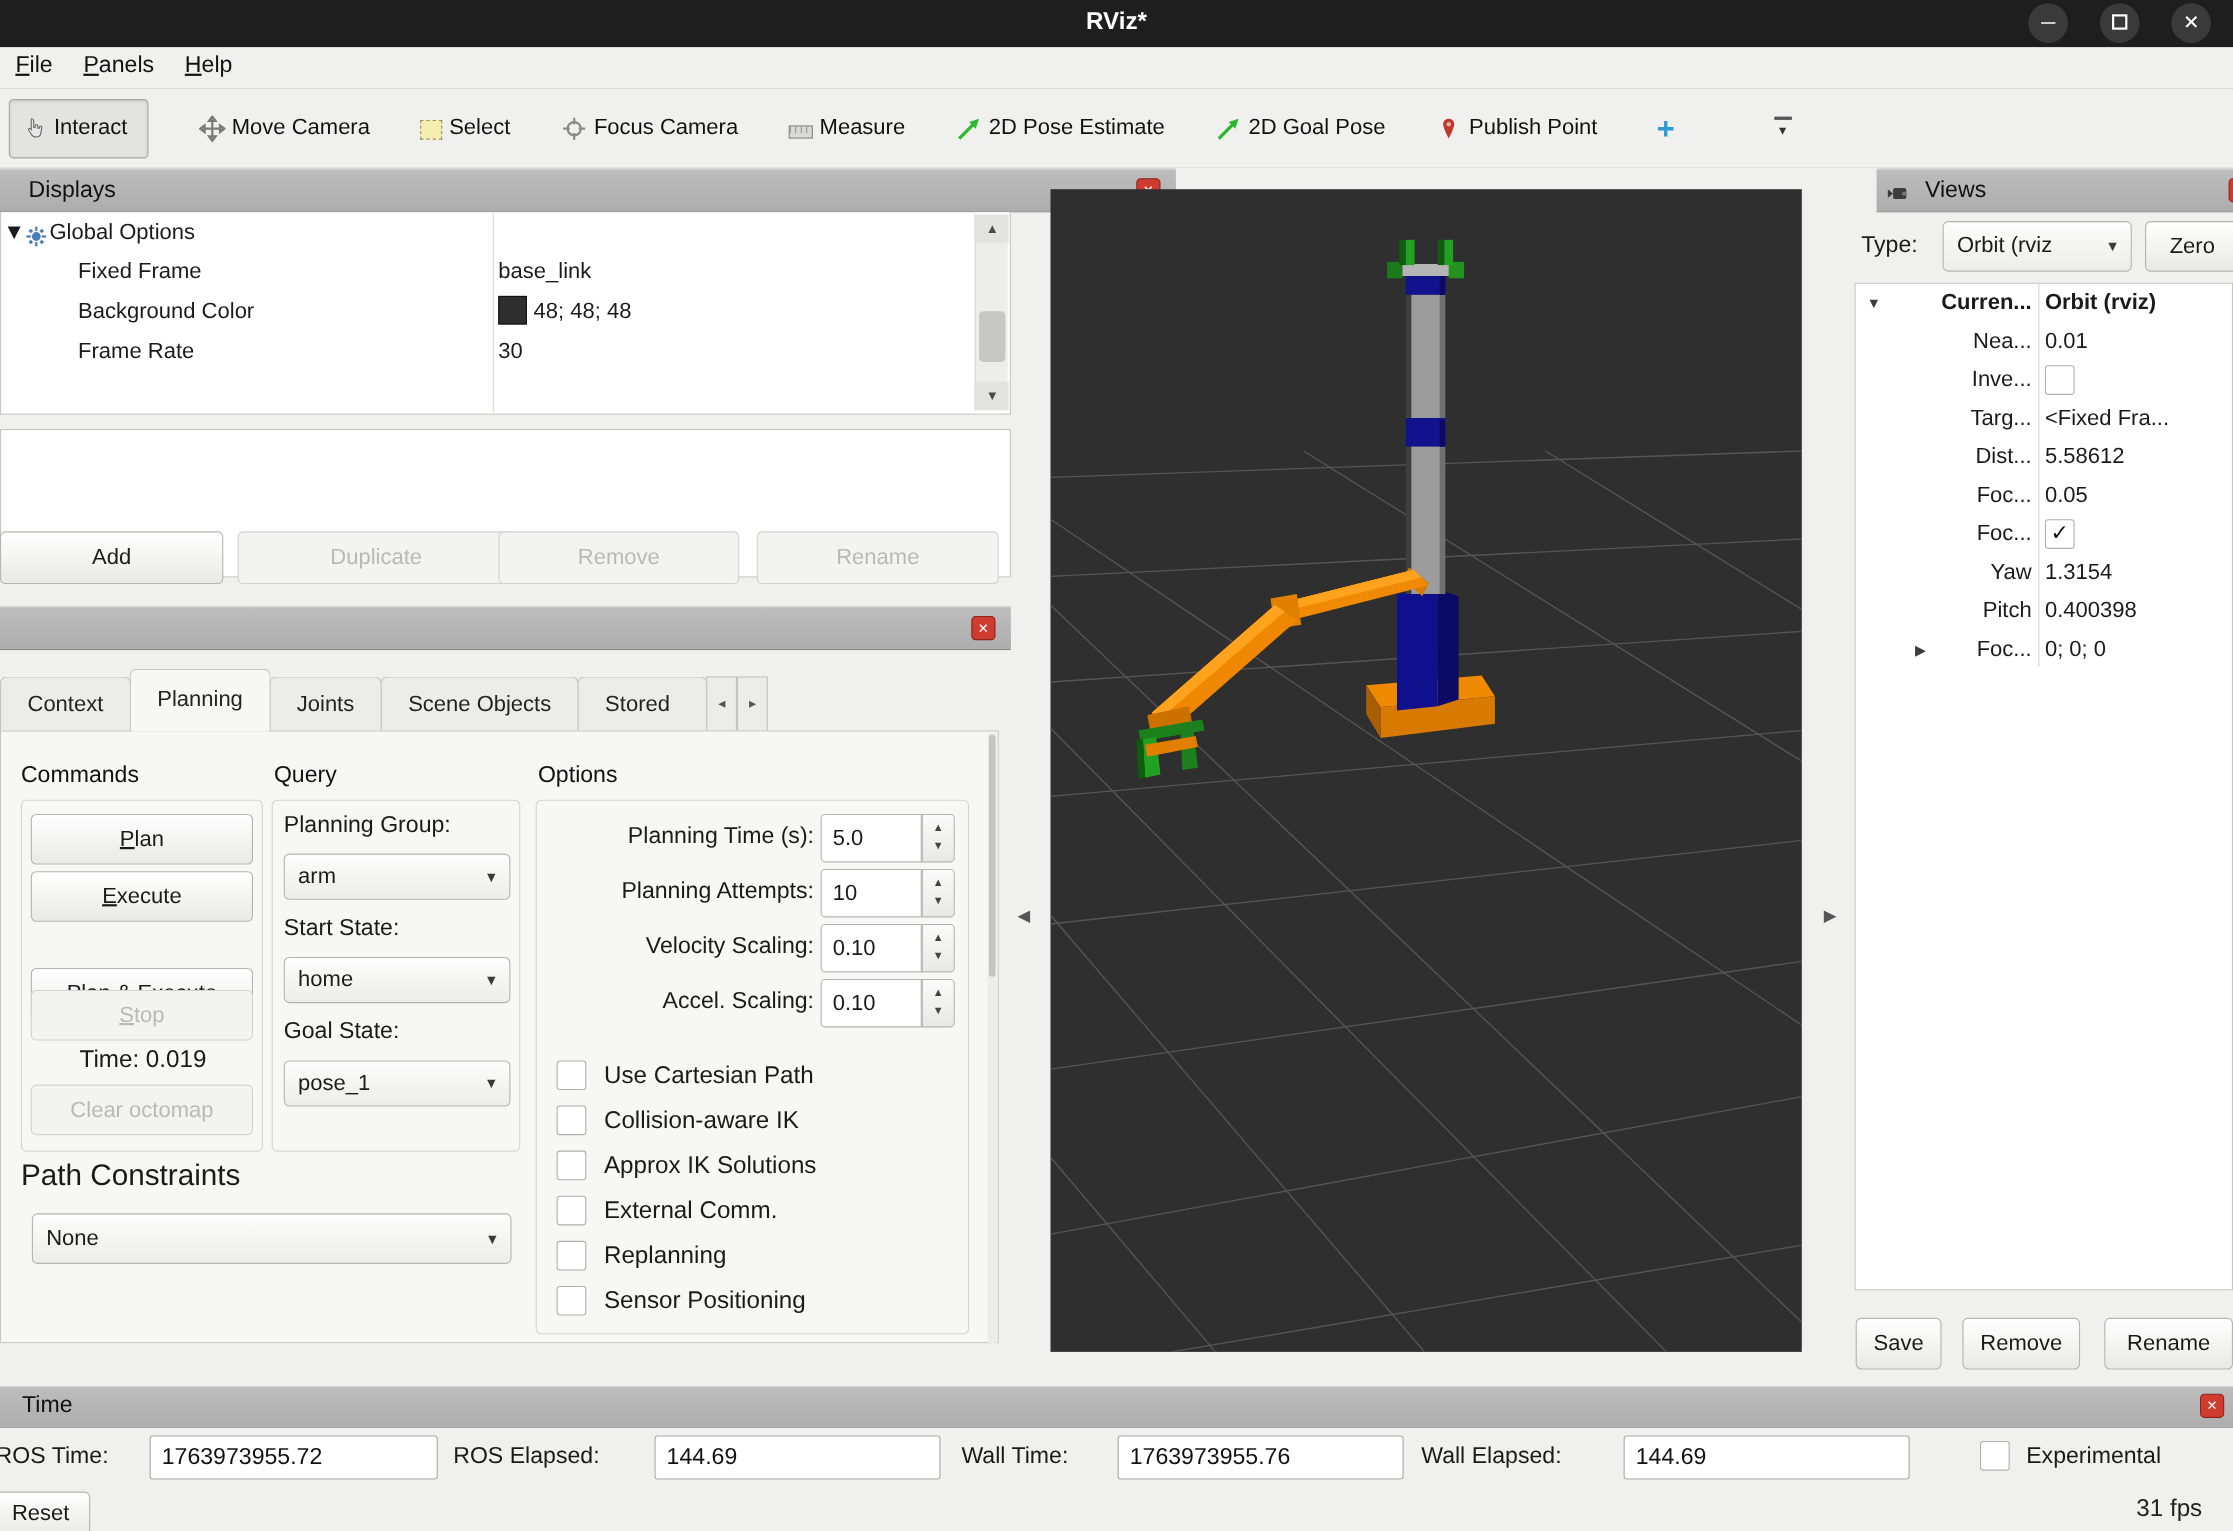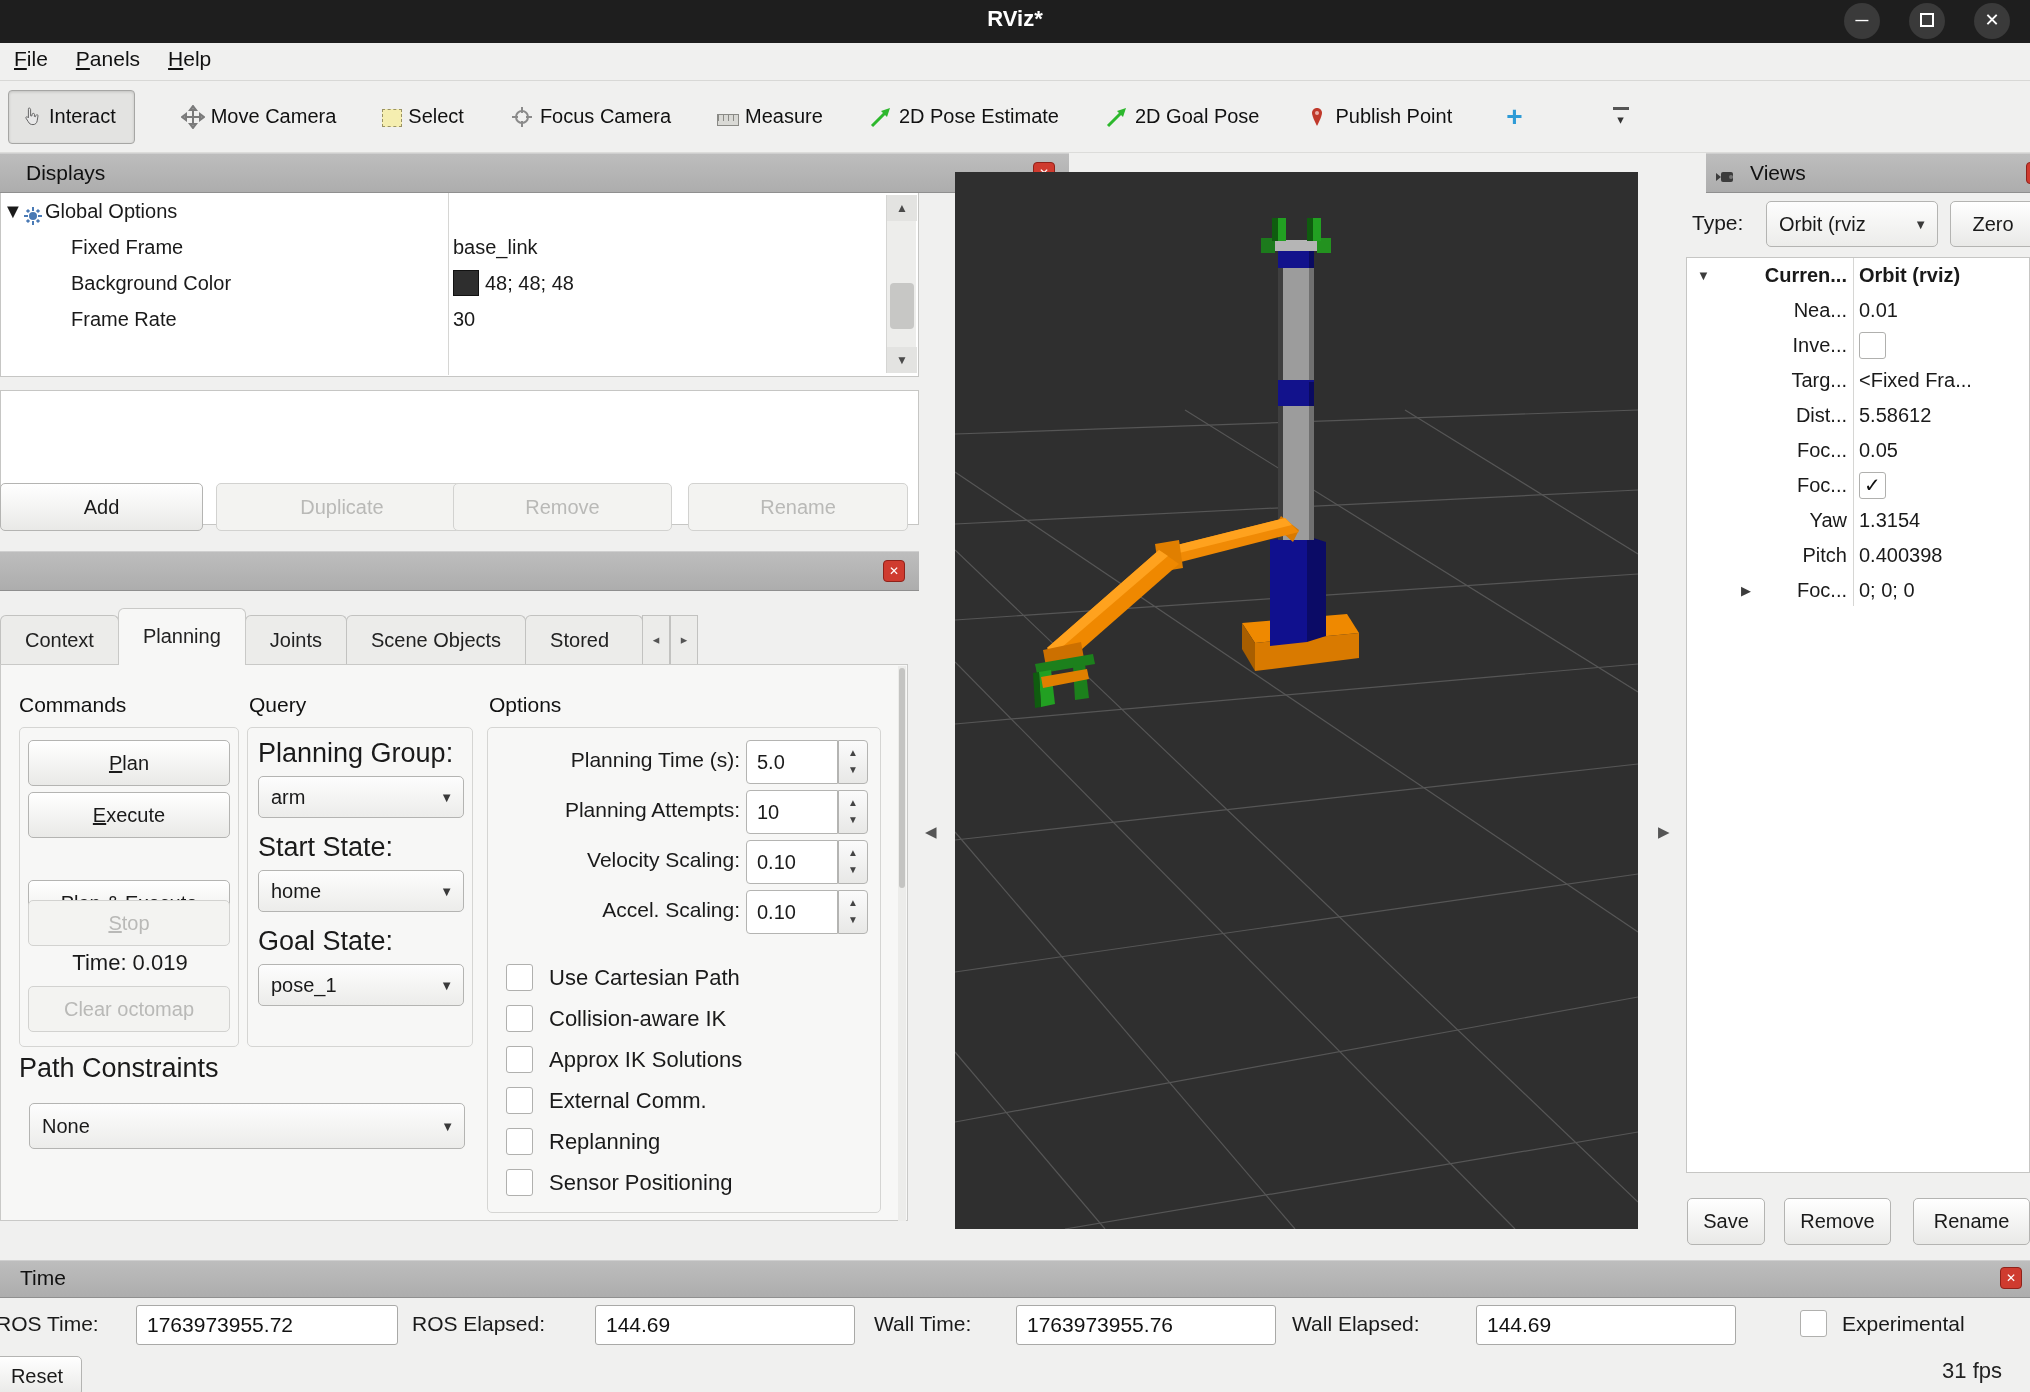--- a/index.html
+++ b/index.html
@@ -90,21 +90,21 @@
     line-height:48px; font-size:13px; color:#555; }
 
   #mp-content { position:absolute; left:0; top:511px; width:908px; height:557px; background:#f7f7f6;
     border:1px solid #c9c9c7;padding-left:44px; }
   .section-title { position:absolute; top:28px; font-size:21px; color:#111; }
   .group-box { position:absolute; border:1px solid #d5d5d3; border-radius:5px; }
   #gb-commands { left:18px; top:62px; width:220px; height:320px; }
   #gb-query { left:246px; top:62px; width:226px; height:320px; }
   #gb-options { left:486px; top:62px; width:394px; height:486px; }
   .cmd-btn { position:absolute; left:8px; width:202px; height:46px; line-height:44px; }
-  .q-label { position:absolute; left:10px; font-size:27px; white-space:nowrap; }
+  .q-label { position:absolute; left:10px; font-size:21px; white-space:nowrap; }
   .q-dd { position:absolute; left:10px; width:206px; height:42px; }
   .opt-row { position:absolute; right:12px; height:44px; }
   .opt-label { position:absolute; right:128px; top:8px; font-size:21px; white-space:nowrap; }
   .opt-field { position:absolute; right:30px; top:0; width:92px; height:44px; background:#fff;
     border:1px solid #b4b4b2; border-radius:4px 0 0 4px; line-height:42px; padding-left:10px; }
   .opt-spin { position:absolute; right:0; top:0; width:30px; height:44px; background:linear-gradient(#fbfbfb,#e8e8e6);
     border:1px solid #b4b4b2; border-radius:0 4px 4px 0; text-align:center; }
   .opt-spin span { display:block; font-size:10px; line-height:11px; color:#444; margin-top:6px; }
   .chk-row { position:absolute; left:18px; height:34px; white-space:nowrap; }
   .chk-row .cb { margin-right:16px; }

